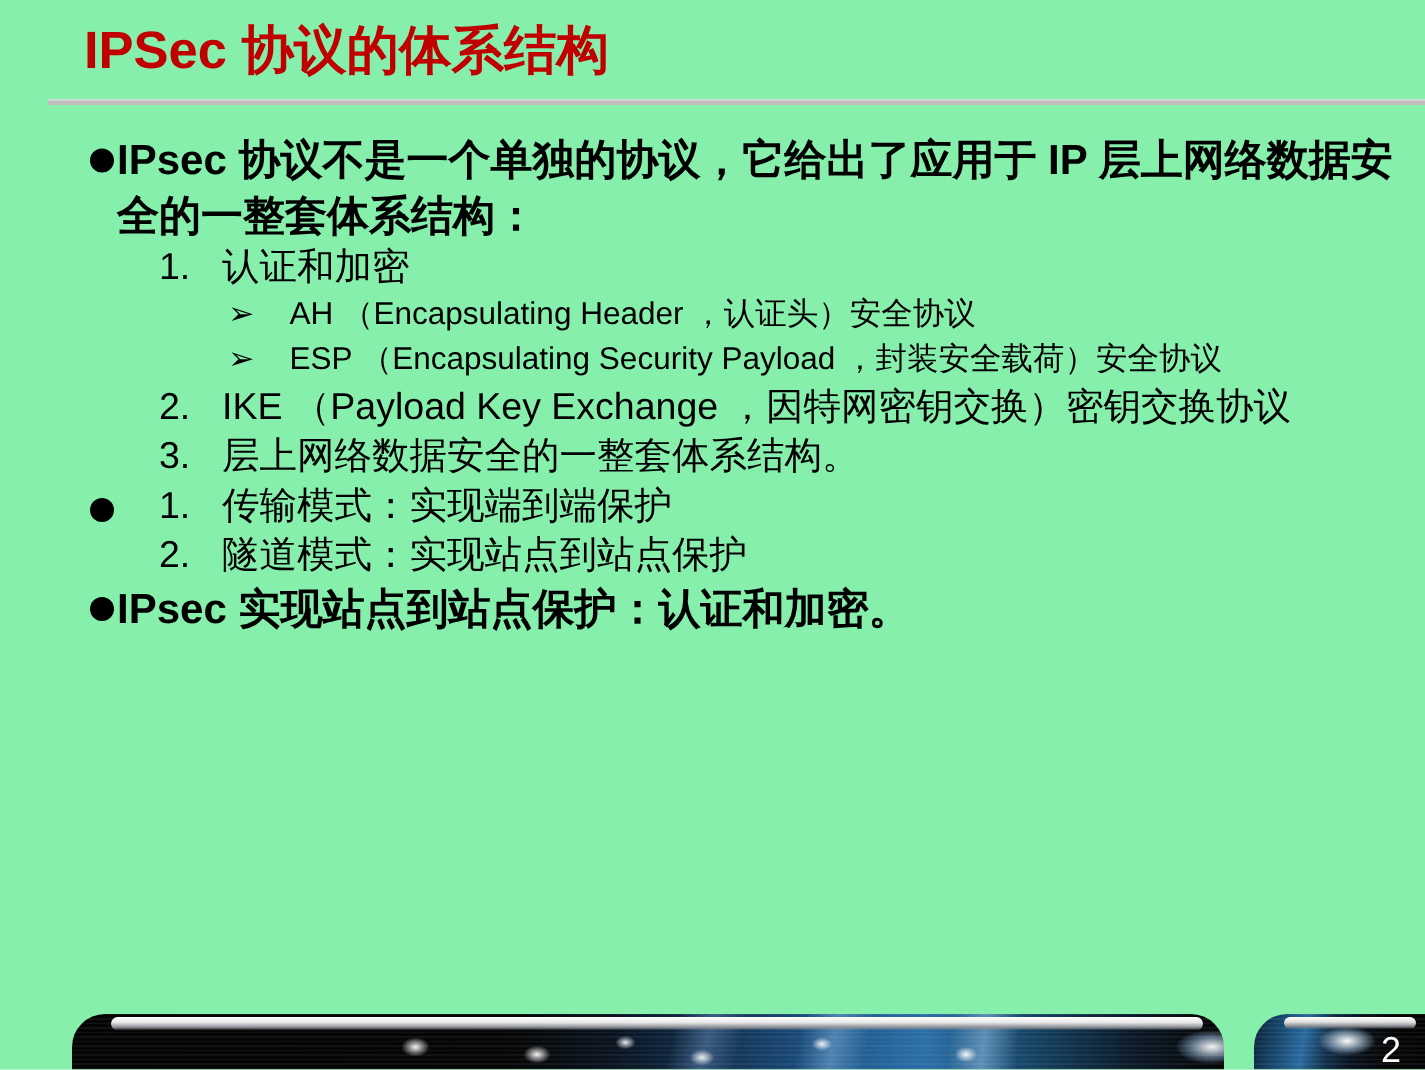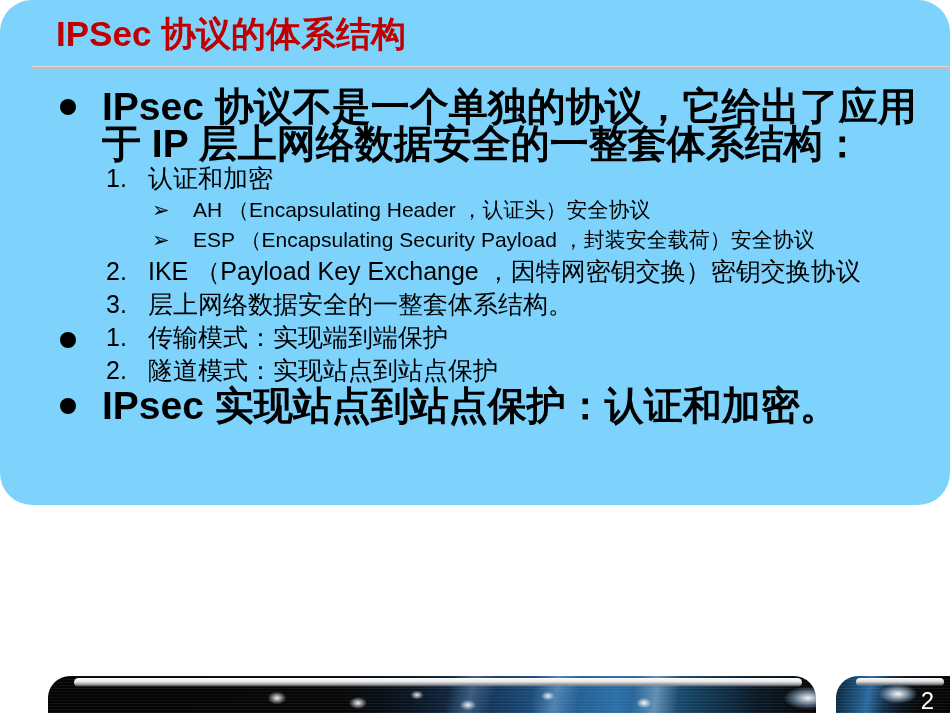--- a/index.html
+++ b/index.html
@@ -12,23 +12,22 @@
     background: #ffffff;
     font-family: "Liberation Sans", "DejaVu Sans", sans-serif;
     overflow: hidden;
     position: relative;
   }
 
   .slide {
     position: absolute;
     inset: 0;
     width: 950px;
-    height: 505px;
-    background: #7dd3fc;
-    border-radius: 32px;
+    height: 713px;
+    background: #86efac;
   }
 
   
   .title-area {
     position: absolute;
     left: 0;
     top: 0;
     width: 950px;
     height: 70px;
   }
@@ -57,22 +56,22 @@
   .body-area {
     position: absolute;
     left: 0;
     top: 88px;
     width: 950px;
   }
 
   
   .lvl1 {
     position: relative;
-    padding-left: 102px;
-    font-size: 39px;
+    padding-left: 78px;
+    font-size: 28px;
     font-weight: bold;
     color: #000000;
     line-height: 37px;
     margin: 0;
   }
   .lvl1 .dot {
     position: absolute;
     left: 60px;
     top: 11px;
     width: 16px;

